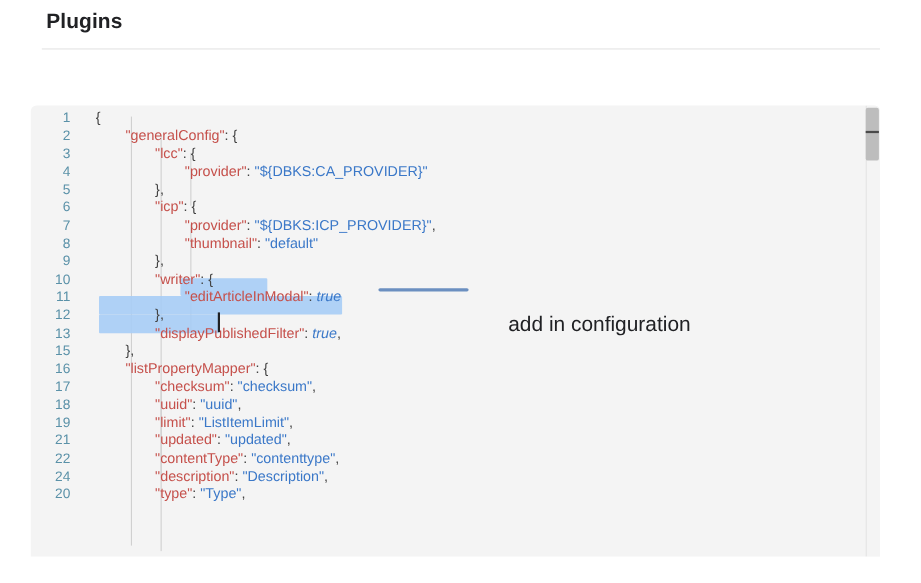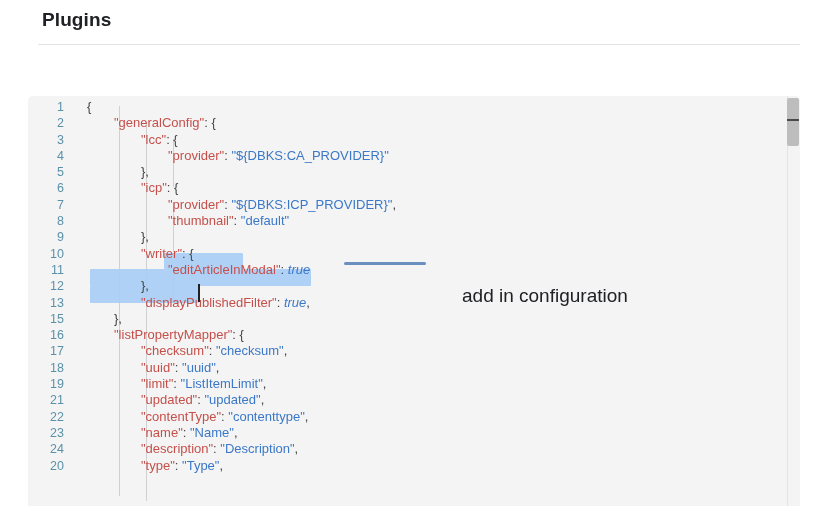--- a/index.html
+++ b/index.html
@@ -297,25 +297,20 @@
             <div class="lineno">21</div>
             <div class="gutter-gap"></div>
             <div class="code" style="padding-left: 54px;"><span class="k">"updated"</span><span class="p">: </span><span class="s">"updated"</span><span class="p">,</span></div>
           </div>
           <div class="code-row">
             <div class="lineno">22</div>
             <div class="gutter-gap"></div>
             <div class="code" style="padding-left: 54px;"><span class="k">"contentType"</span><span class="p">: </span><span class="s">"contenttype"</span><span class="p">,</span></div>
           </div>
           <div class="code-row">
-            <div class="lineno">23</div>
-            <div class="gutter-gap"></div>
-            <div class="code" style="padding-left: 54px;"><span class="k">"name"</span><span class="p">: </span><span class="s">"Name"</span><span class="p">,</span></div>
-          </div>
-          <div class="code-row">
             <div class="lineno">24</div>
             <div class="gutter-gap"></div>
             <div class="code" style="padding-left: 54px;"><span class="k">"description"</span><span class="p">: </span><span class="s">"Description"</span><span class="p">,</span></div>
           </div>
           <div class="code-row">
             <div class="lineno">20</div>
             <div class="gutter-gap"></div>
             <div class="code" style="padding-left: 54px;"><span class="k">"type"</span><span class="p">: </span><span class="s">"Type"</span><span class="p">,</span></div>
           </div>
         </div>

